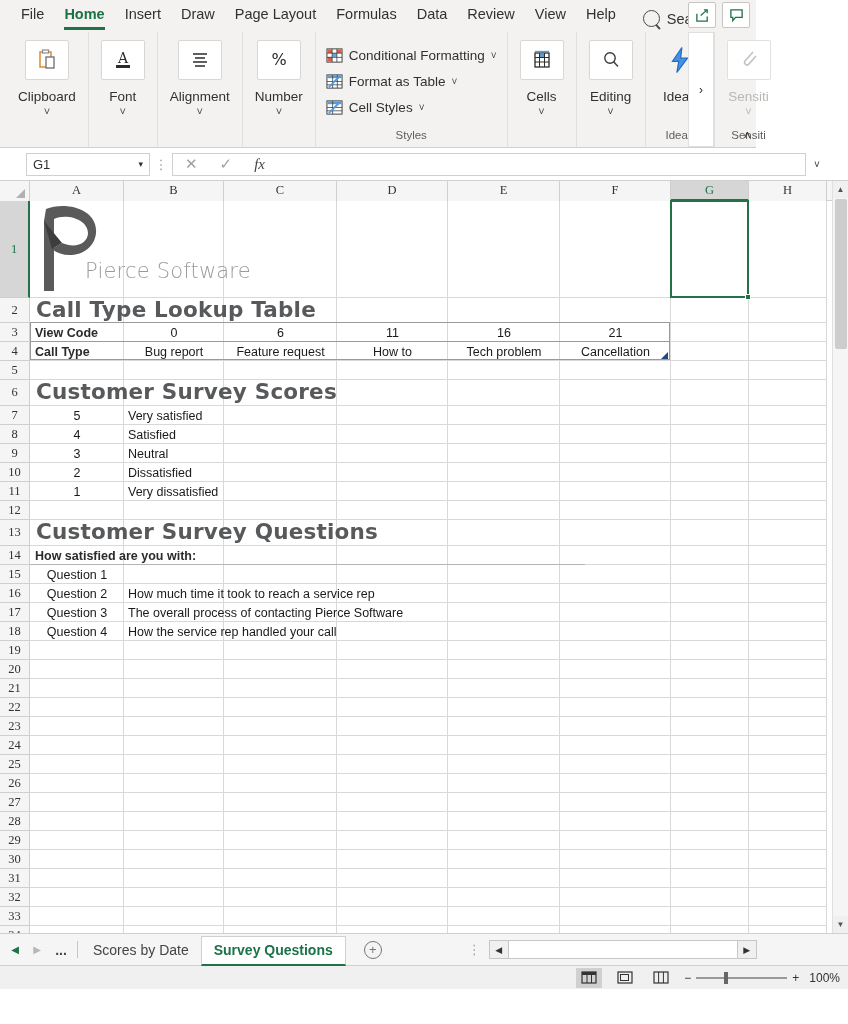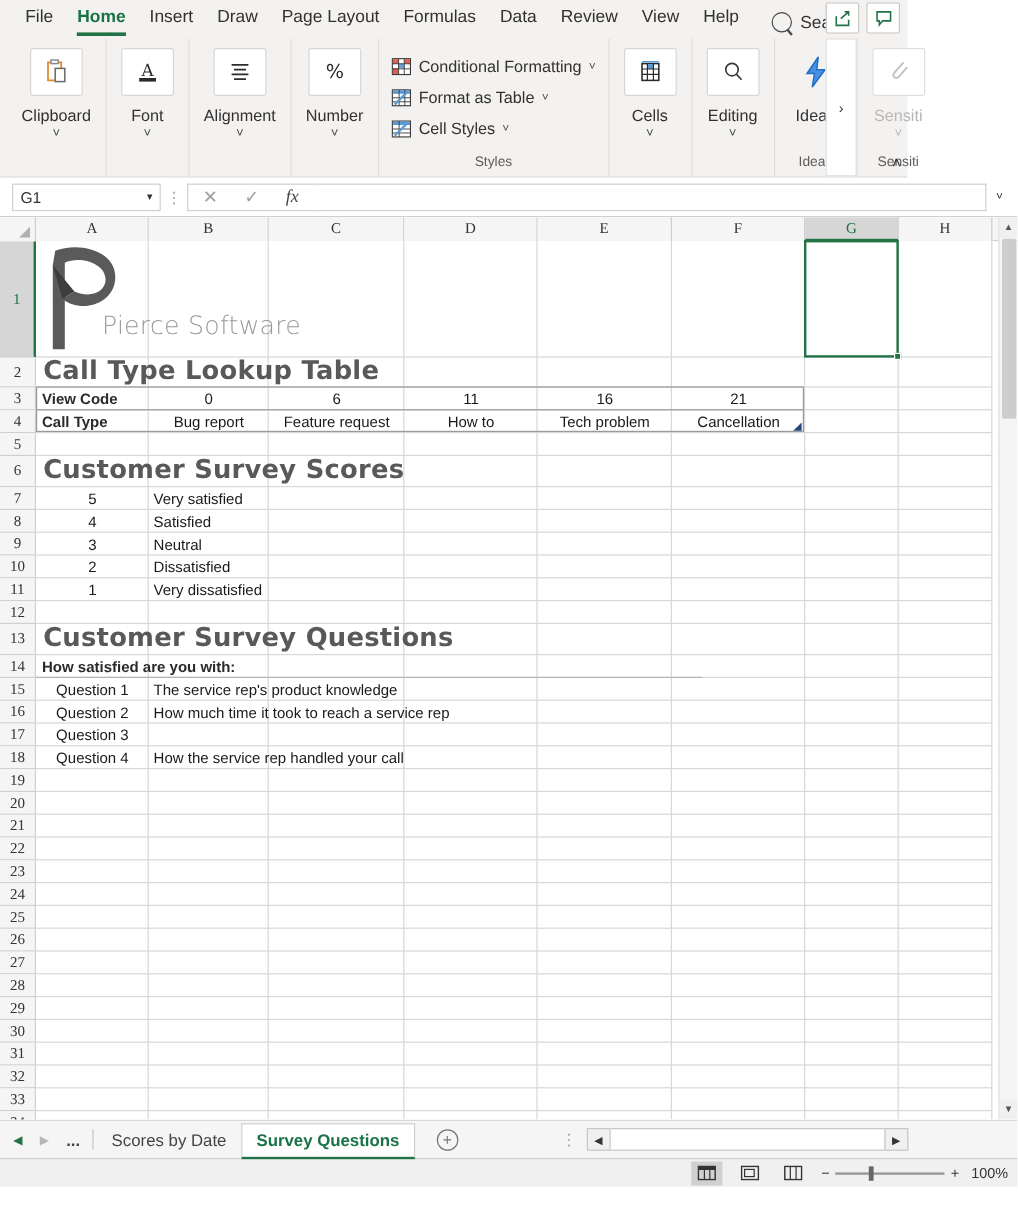--- a/index.html
+++ b/index.html
@@ -85,21 +85,21 @@
   }
   .ribbon-overflow {
     position: absolute; right: 42px; top: 0px; bottom: 0px; width: 26px;
     background: #fff; border: 1px solid #e1dfdd; display: flex;
     align-items: center; justify-content: center; font-size: 12px; color: #323130;
   }
 
   
   .fbar {
     height: 33px; display: flex; align-items: center;
-    background: #fff; border-bottom: 1px solid #d2d0ce; padding: 0 4px;
+    background: #fff; border-bottom: 1px solid #d2d0ce; padding: 0 20px;
   }
   .namebox {
     width: 124px; height: 23px; border: 1px solid #d2d0ce; background: #fff;
     display: flex; align-items: center; justify-content: space-between;
     padding: 0 6px; font-size: 13px; color: #323130; margin-left: 6px;
   }
   .nb-caret { font-size: 9px; color: #323130; }
   .fbar-dots { width: 22px; text-align: center; color: #a19f9d; font-size: 13px; }
   .fbar-icons {
     display: flex; align-items: center; gap: 22px;
@@ -588,24 +588,24 @@
         <div class="cell ctr" style="left: 0px; top: 243px; width: 94px; height: 19px;">3</div>
         <div class="cell" style="left: 94px; top: 243px; width: 100px; height: 19px; padding-left: 4px;">Neutral</div>
         <div class="cell ctr" style="left: 0px; top: 262px; width: 94px; height: 19px;">2</div>
         <div class="cell" style="left: 94px; top: 262px; width: 100px; height: 19px; padding-left: 4px;">Dissatisfied</div>
         <div class="cell ctr" style="left: 0px; top: 281px; width: 94px; height: 19px;">1</div>
         <div class="cell" style="left: 94px; top: 281px; width: 100px; height: 19px; padding-left: 4px;">Very dissatisfied</div>
         <div class="hdg" style="left: 6px; top: 318px;">Customer Survey Questions</div>
         <div class="cell bold" style="left: 0px; top: 345px; width: 194px; height: 19px; padding-left: 5px;">How satisfied are you with:</div>
         <div class="u14" style="left: 0px; top: 363px; width: 555px;"></div>
         <div class="cell ctr" style="left: 0px; top: 364px; width: 94px; height: 19px;">Question 1</div>
-        <div class="cell" style="left: 94px; top: 364px; width: 420px; height: 19px; padding-left: 4px;">The service rep's product knowledge</div>
         <div class="cell ctr" style="left: 0px; top: 383px; width: 94px; height: 19px;">Question 2</div>
         <div class="cell" style="left: 94px; top: 383px; width: 420px; height: 19px; padding-left: 4px;">How much time it took to reach a service rep</div>
         <div class="cell ctr" style="left: 0px; top: 402px; width: 94px; height: 19px;">Question 3</div>
+        <div class="cell" style="left: 94px; top: 402px; width: 420px; height: 19px; padding-left: 4px;">The overall process of contacting Pierce Software</div>
         <div class="cell ctr" style="left: 0px; top: 421px; width: 94px; height: 19px;">Question 4</div>
         <div class="cell" style="left: 94px; top: 421px; width: 420px; height: 19px; padding-left: 4px;">How the service rep handled your call</div>
         <div class="selbox" style="left: 640px; top: -1px; width: 79px; height: 98px;"></div>
         <div class="selhandle" style="left: 715px; top: 93px;"></div>
       </div>
   </div>
 
   <div class="vscroll">
     <div class="vs-btn">▲</div>
     <div class="vs-thumb"></div>

